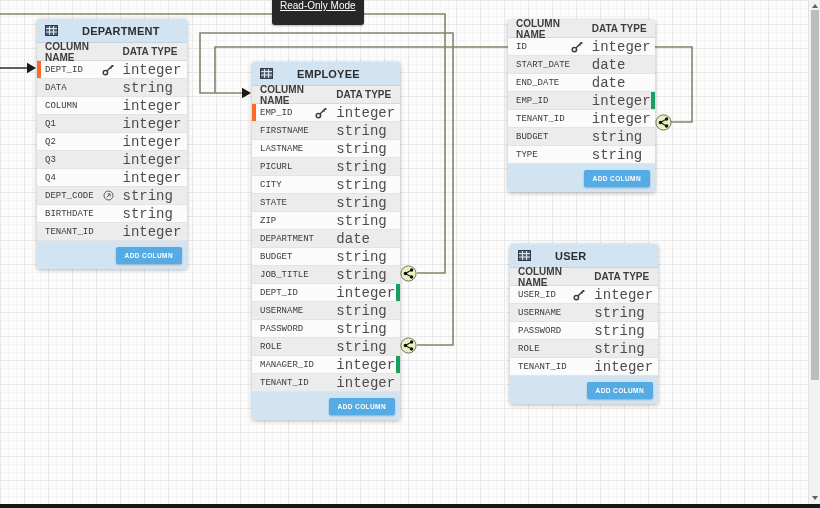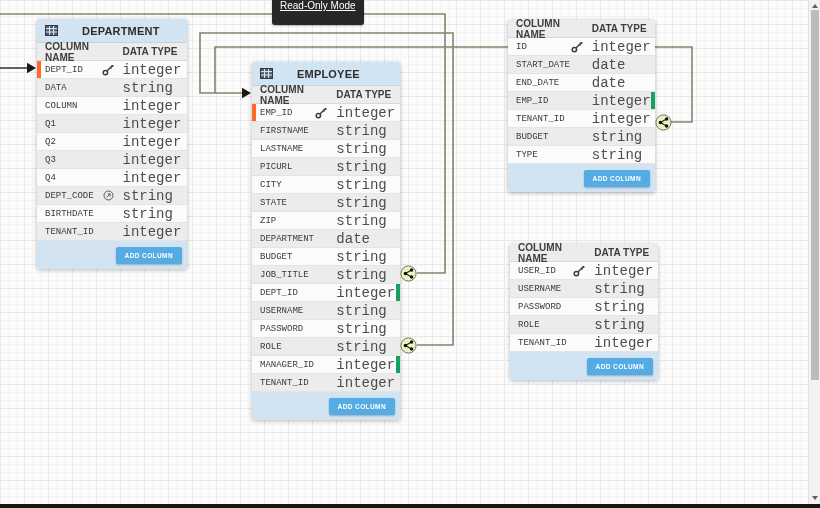--- a/index.html
+++ b/index.html
@@ -407,20 +407,30 @@
           <span>TYPE</span>
         </span>
       <span class="ctype">string</span>
 
     </div>
     <div class="tfoot">
       <button class="addcol">ADD COLUMN</button>
     </div>
     </div>
   <div class="entity pos-user">
+    <div class="thead">
+      <svg width="13" height="11">
+          <rect x="0.5" y="0.5" width="12" height="10" fill="#4e5d6e" stroke="#2e3945"></rect>
+          <line x1="1" y1="3.6" x2="12" y2="3.6" stroke="#e8eef5" stroke-width="1"></line>
+          <line x1="1" y1="7" x2="12" y2="7" stroke="#e8eef5" stroke-width="1"></line>
+          <line x1="4.6" y1="1" x2="4.6" y2="10" stroke="#e8eef5" stroke-width="1"></line>
+          <line x1="8.6" y1="1" x2="8.6" y2="10" stroke="#e8eef5" stroke-width="1"></line>
+        </svg>
+      <span class="tname">USER</span>
+    </div>
     <div class="colhead">
       <span class="cname">COLUMN NAME</span>
       <span class="ctype">DATA TYPE</span>
     </div>
 
     <div class="row ">
 
       <span class="cname">
           <span>USER_ID</span>
           <svg width="12" height="12" viewBox="0 0 12 12">

